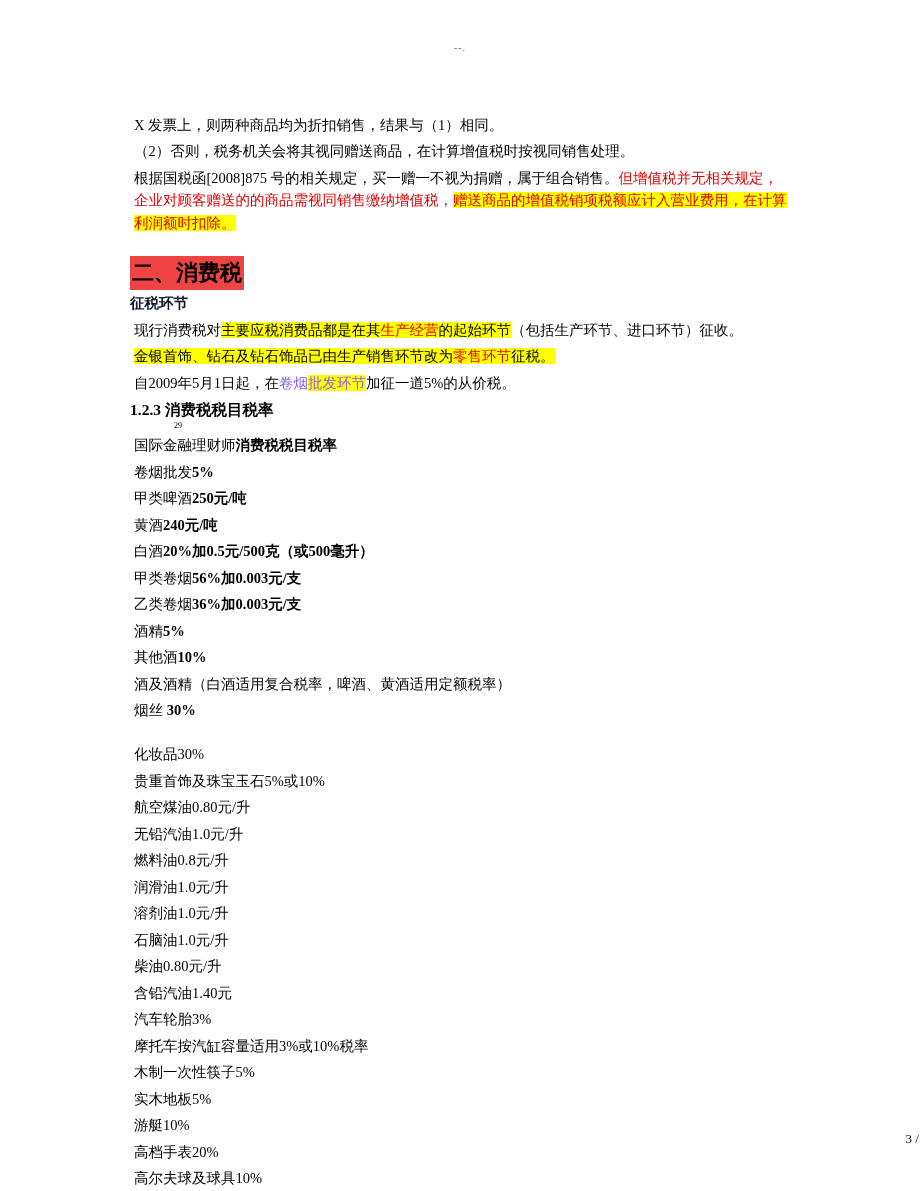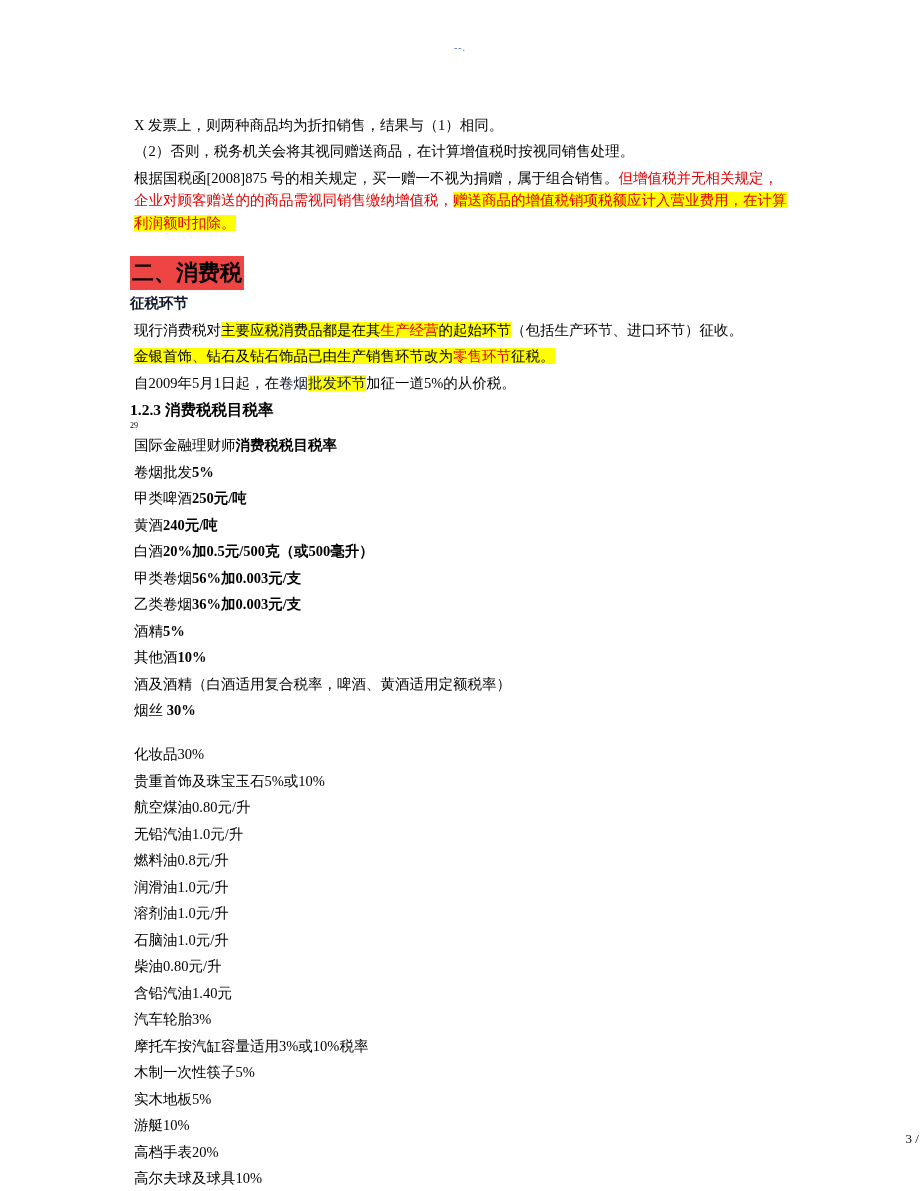--- a/index.html
+++ b/index.html
@@ -32,21 +32,21 @@
     position: absolute;
     bottom: 42px;
     left: 15px;
     width: 100%;
     text-align: right;
     font-size: 13px;
     color: #000;
   }
   .hl-yellow { background: #ffff00; }
   .txt-red   { color: #e00000; }
-  .txt-blue  { color: #0f172a; }
+  .txt-blue  { color: #8b5cf6; }
   .txt-bold  { font-weight: bold; }
   .section-title {
     background: #ef4444;
     font-size: 22px;
     font-weight: bold;
     display: inline-block;
     padding: 0 2px;
     margin-top: 18px;
     margin-bottom: 2px;
   }
@@ -55,20 +55,21 @@
     font-weight: bold;
     font-size: 14.5px;
   }
   .h123 {
     font-weight: bold;
     font-size: 15.5px;
   }
   .tiny {
     font-size: 8px;
     line-height: 1;
+    margin-left: 44px;
   }
   .line { margin: 4px; }
   .gap  { height: 14px; }
   p { margin: 0; }
 </style>
 </head>
 <body>
 
 <div class="page">
 

